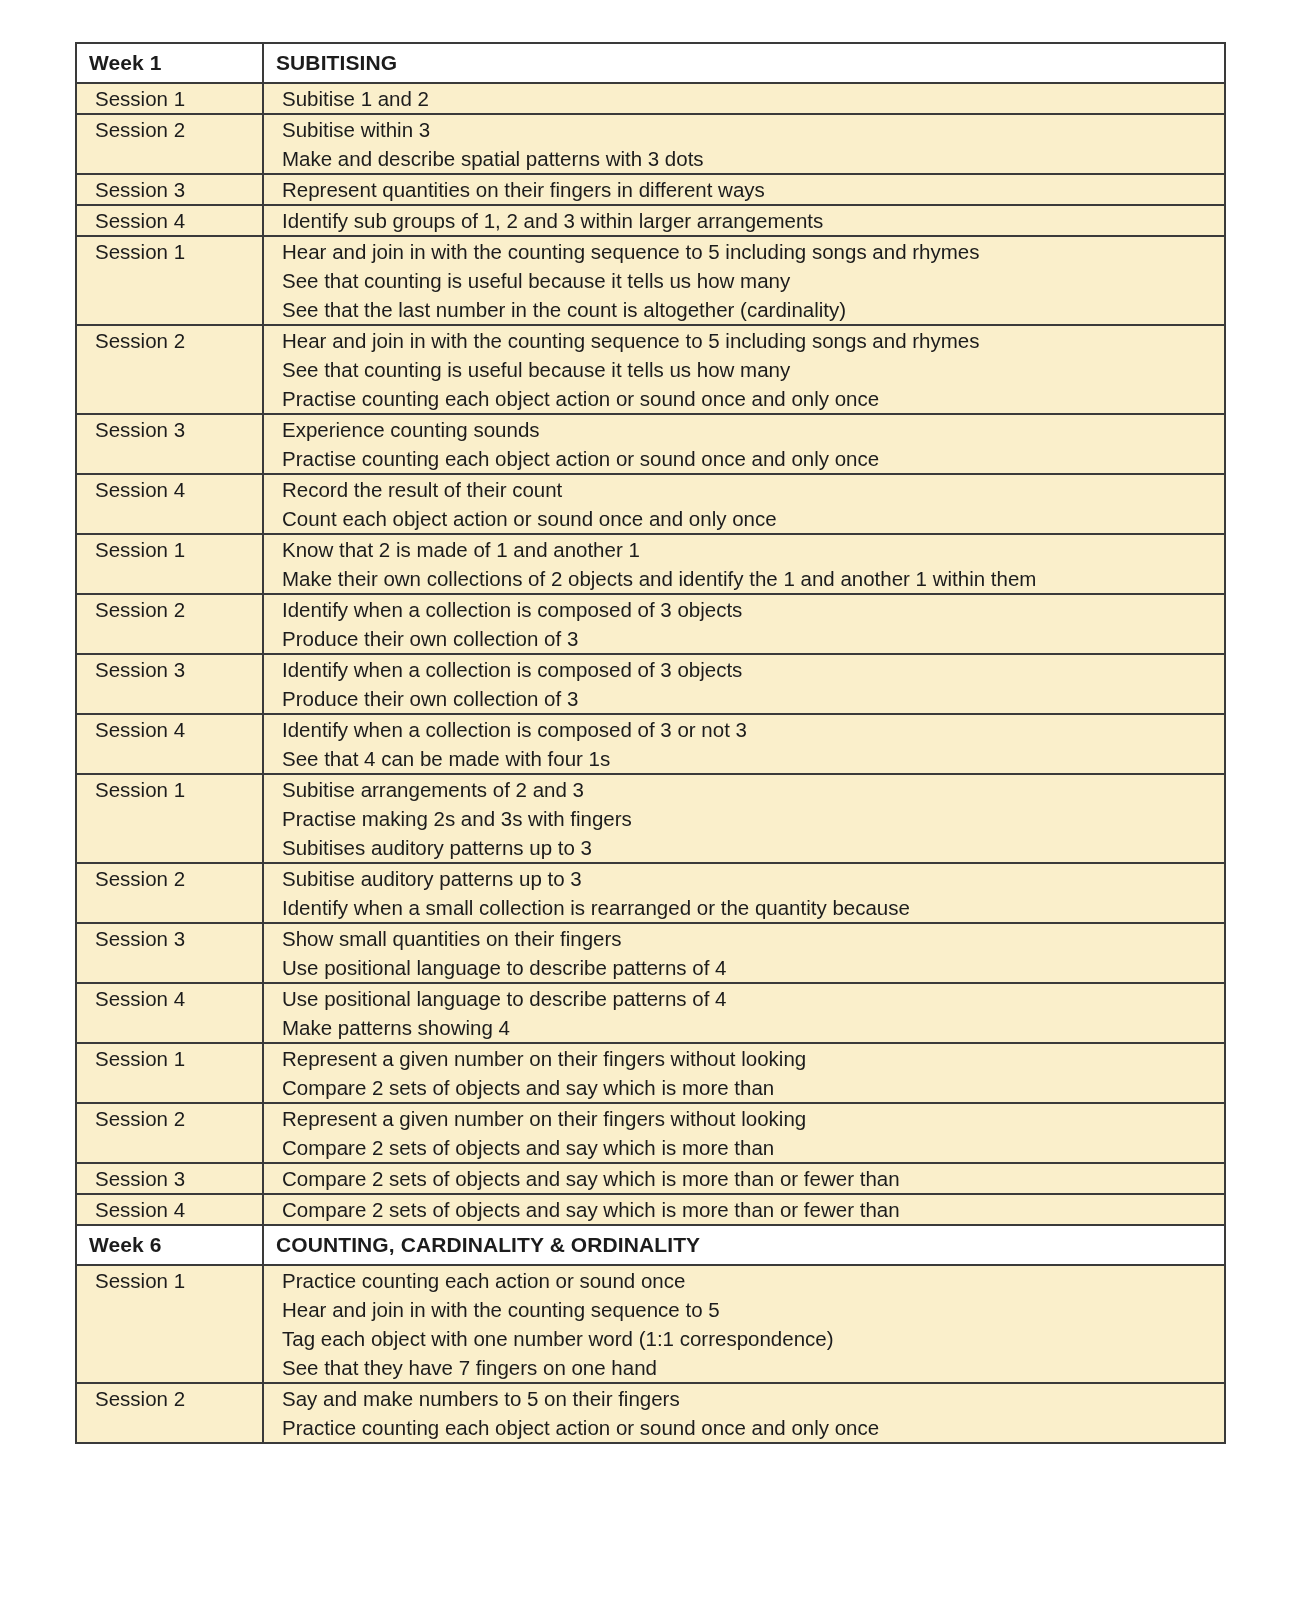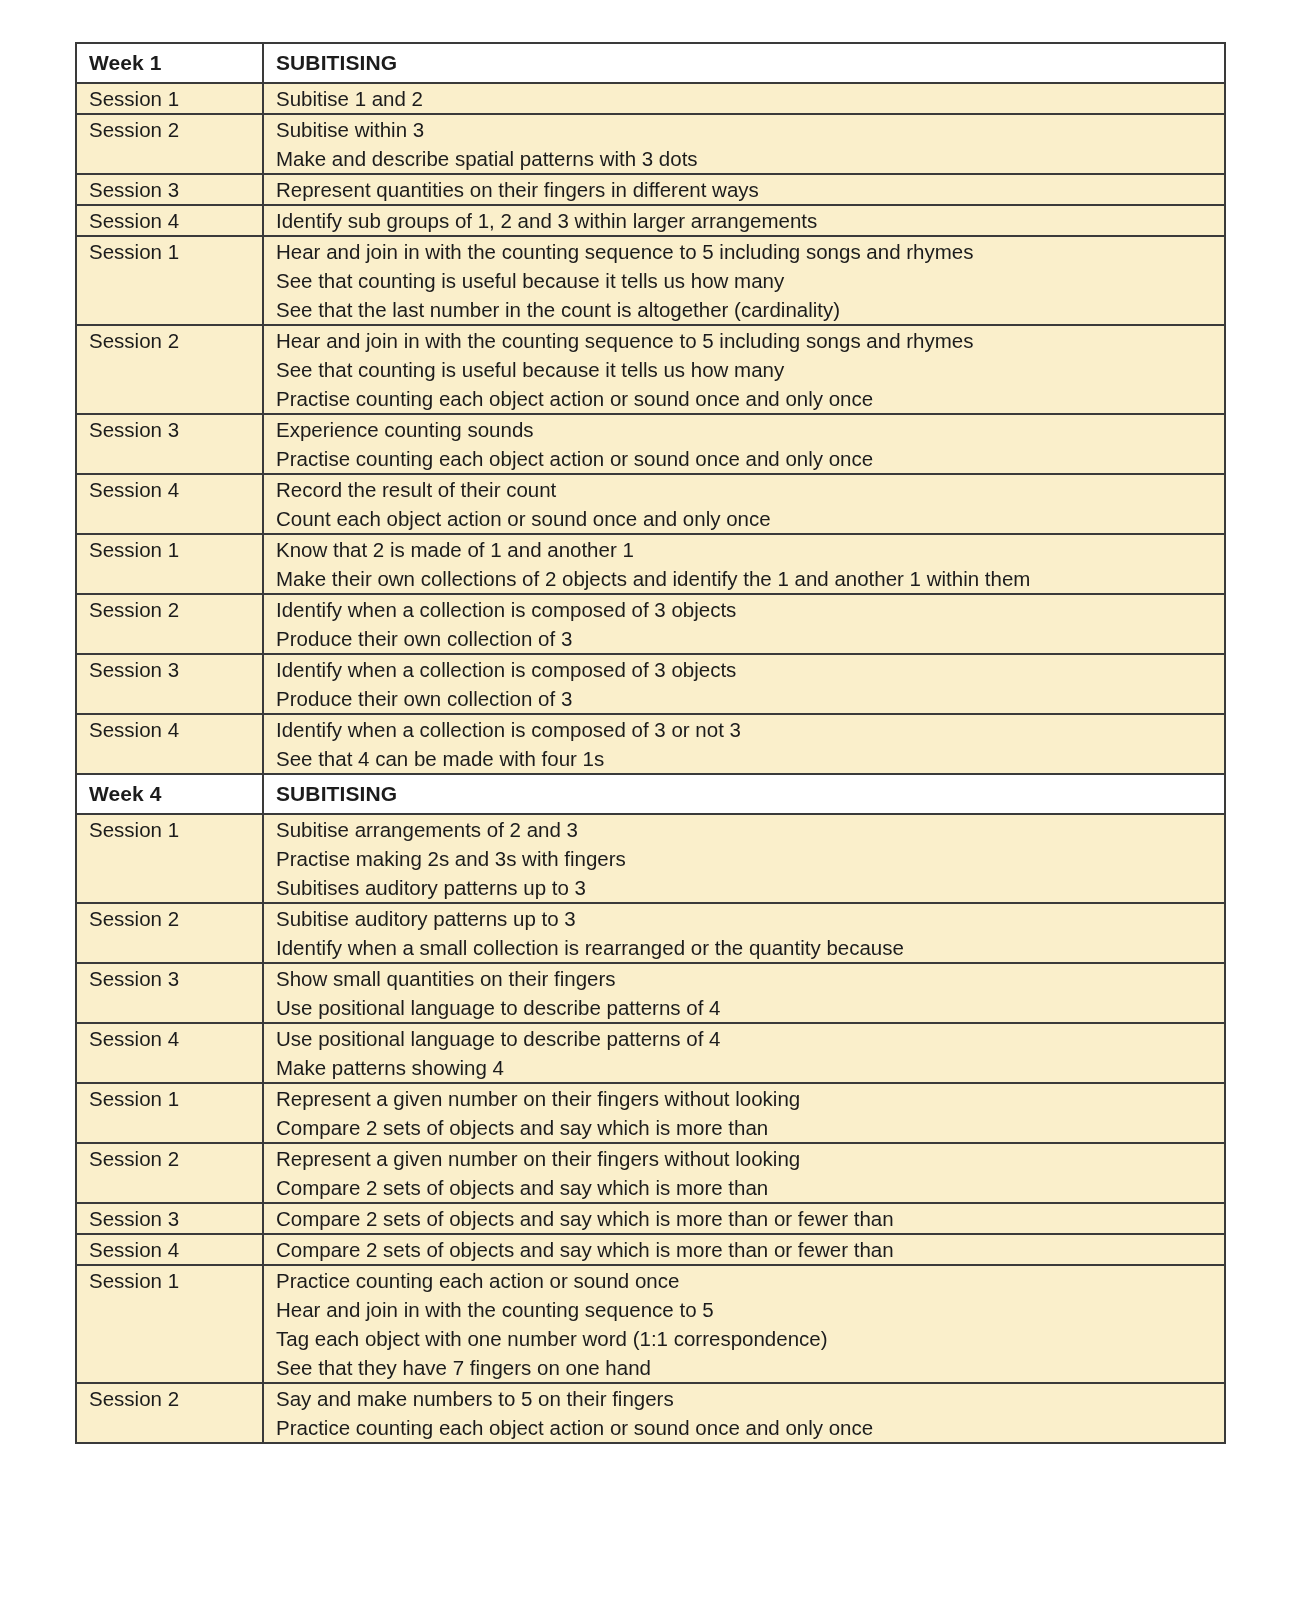--- a/index.html
+++ b/index.html
@@ -38,21 +38,21 @@
     background:var(--week-bg);
     font-weight:bold;
     font-size:21px;
     line-height:25px;
     padding:6px 12px 7px 12px;
     letter-spacing:0.1px;
   }
   tr.session-row td{
     background:var(--session-bg);
     font-size:20.5px;
-    padding:0 12px;
+    padding:0 18px;
   }
   tr.session-row td .line,
   tr.session-row td.label-cell{
     line-height:29px;
   }
   tr.session-row td.label-cell{
     padding-top:0;
   }
 </style>
 </head>
@@ -145,24 +145,20 @@
             <div class="line">Produce their own collection of 3</div>
           </td>
         </tr>
         <tr class="session-row">
           <td class="label-cell">Session 4</td>
           <td>
             <div class="line">Identify when a collection is composed of 3 or not 3</div>
             <div class="line">See that 4 can be made with four 1s</div>
           </td>
         </tr>
-        <tr class="week-row">
-          <td class="label-cell">Week 4</td>
-          <td>SUBITISING</td>
-        </tr>
         <tr class="session-row">
           <td class="label-cell">Session 1</td>
           <td>
             <div class="line">Subitise arrangements of 2 and 3</div>
             <div class="line">Practise making 2s and 3s with fingers</div>
             <div class="line">Subitises auditory patterns up to 3</div>
           </td>
         </tr>
         <tr class="session-row">
           <td class="label-cell">Session 2</td>
@@ -203,20 +199,24 @@
           <td class="label-cell">Session 3</td>
           <td>
             <div class="line">Compare 2 sets of objects and say which is more than or fewer than</div>
           </td>
         </tr>
         <tr class="session-row">
           <td class="label-cell">Session 4</td>
           <td>
             <div class="line">Compare 2 sets of objects and say which is more than or fewer than</div>
           </td>
+        </tr>
+        <tr class="week-row">
+          <td class="label-cell">Week 6</td>
+          <td>COUNTING, CARDINALITY &amp; ORDINALITY</td>
         </tr>
         <tr class="session-row">
           <td class="label-cell">Session 1</td>
           <td>
             <div class="line">Practice counting each action or sound once</div>
             <div class="line">Hear and join in with the counting sequence to 5</div>
             <div class="line">Tag each object with one number word (1:1 correspondence)</div>
             <div class="line">See that they have 7 fingers on one hand</div>
           </td>
         </tr>

